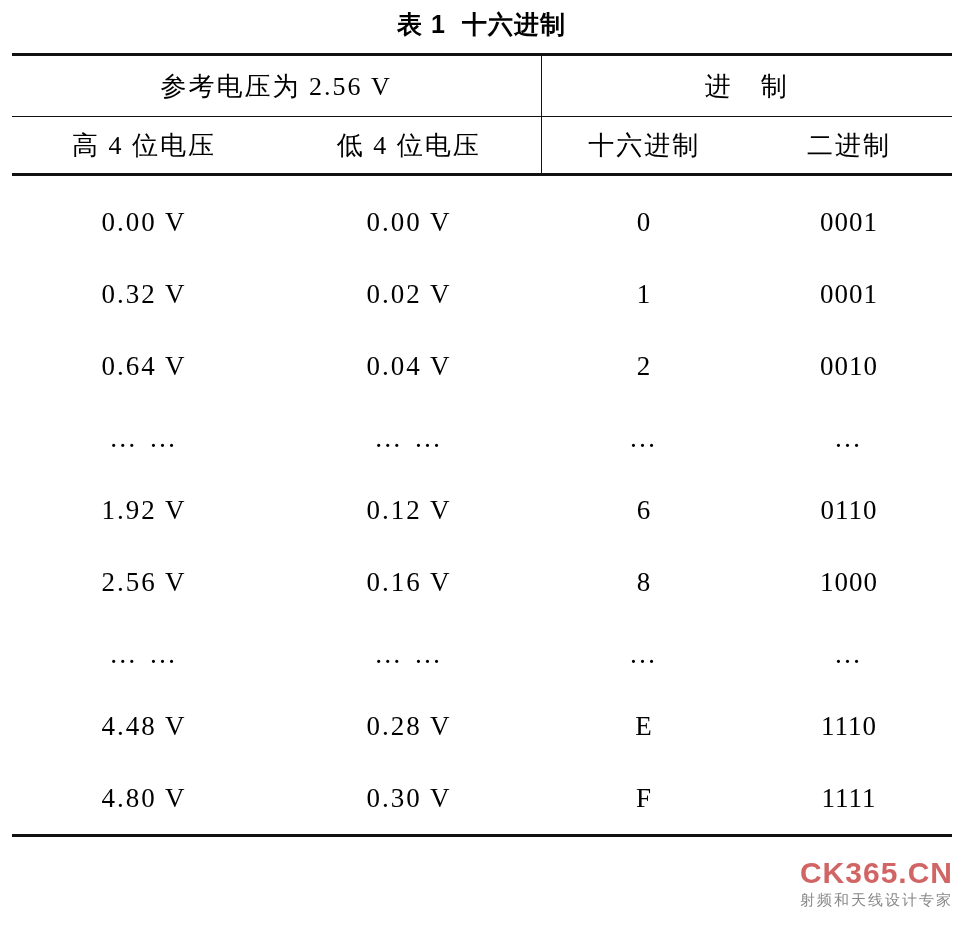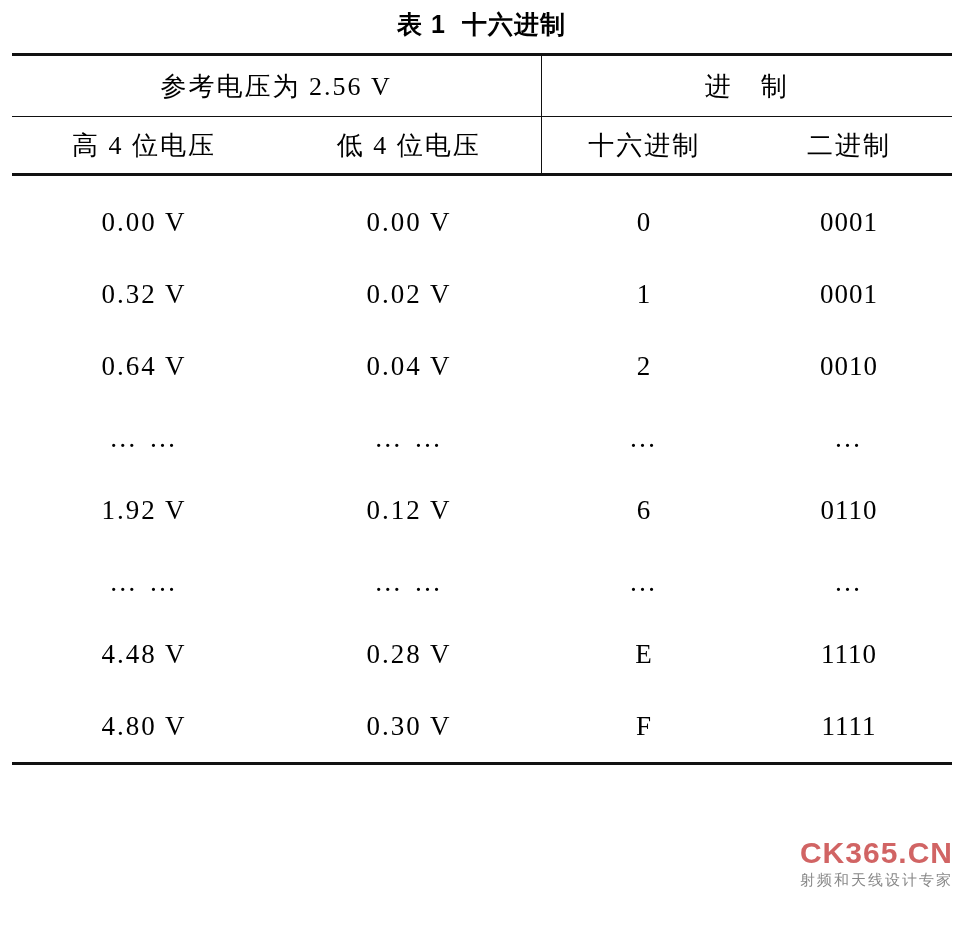--- a/index.html
+++ b/index.html
@@ -94,21 +94,21 @@
   }
 
   .group-label-inner {
     display: inline-block;
     text-align: right;
   }
 
   .watermark {
     position: absolute;
     right: 10px;
-    bottom: 40px;
+    bottom: 20px;
     text-align: center;
     line-height: 1.15;
     pointer-events: none;
   }
   .watermark .wm-main {
     font-family: "Liberation Sans", sans-serif;
     font-weight: bold;
     font-size: 30px;
     color: #c94a4a;
     letter-spacing: 1px;
@@ -181,20 +181,26 @@
         <td>… …</td>
         <td>…</td>
         <td>…</td>
       </tr>
       <tr class="data-row">
         <td class="vcol">1.92 V</td>
         <td class="vcol">0.12 V</td>
         <td>6</td>
         <td>0110</td>
       </tr>
+      <tr class="data-row">
+        <td class="vcol">2.56 V</td>
+        <td class="vcol">0.16 V</td>
+        <td>8</td>
+        <td>1000</td>
+      </tr>
       <tr class="ellipsis-row">
         <td>… …</td>
         <td>… …</td>
         <td>…</td>
         <td>…</td>
       </tr>
       <tr class="data-row">
         <td class="vcol">4.48 V</td>
         <td class="vcol">0.28 V</td>
         <td>E</td>

